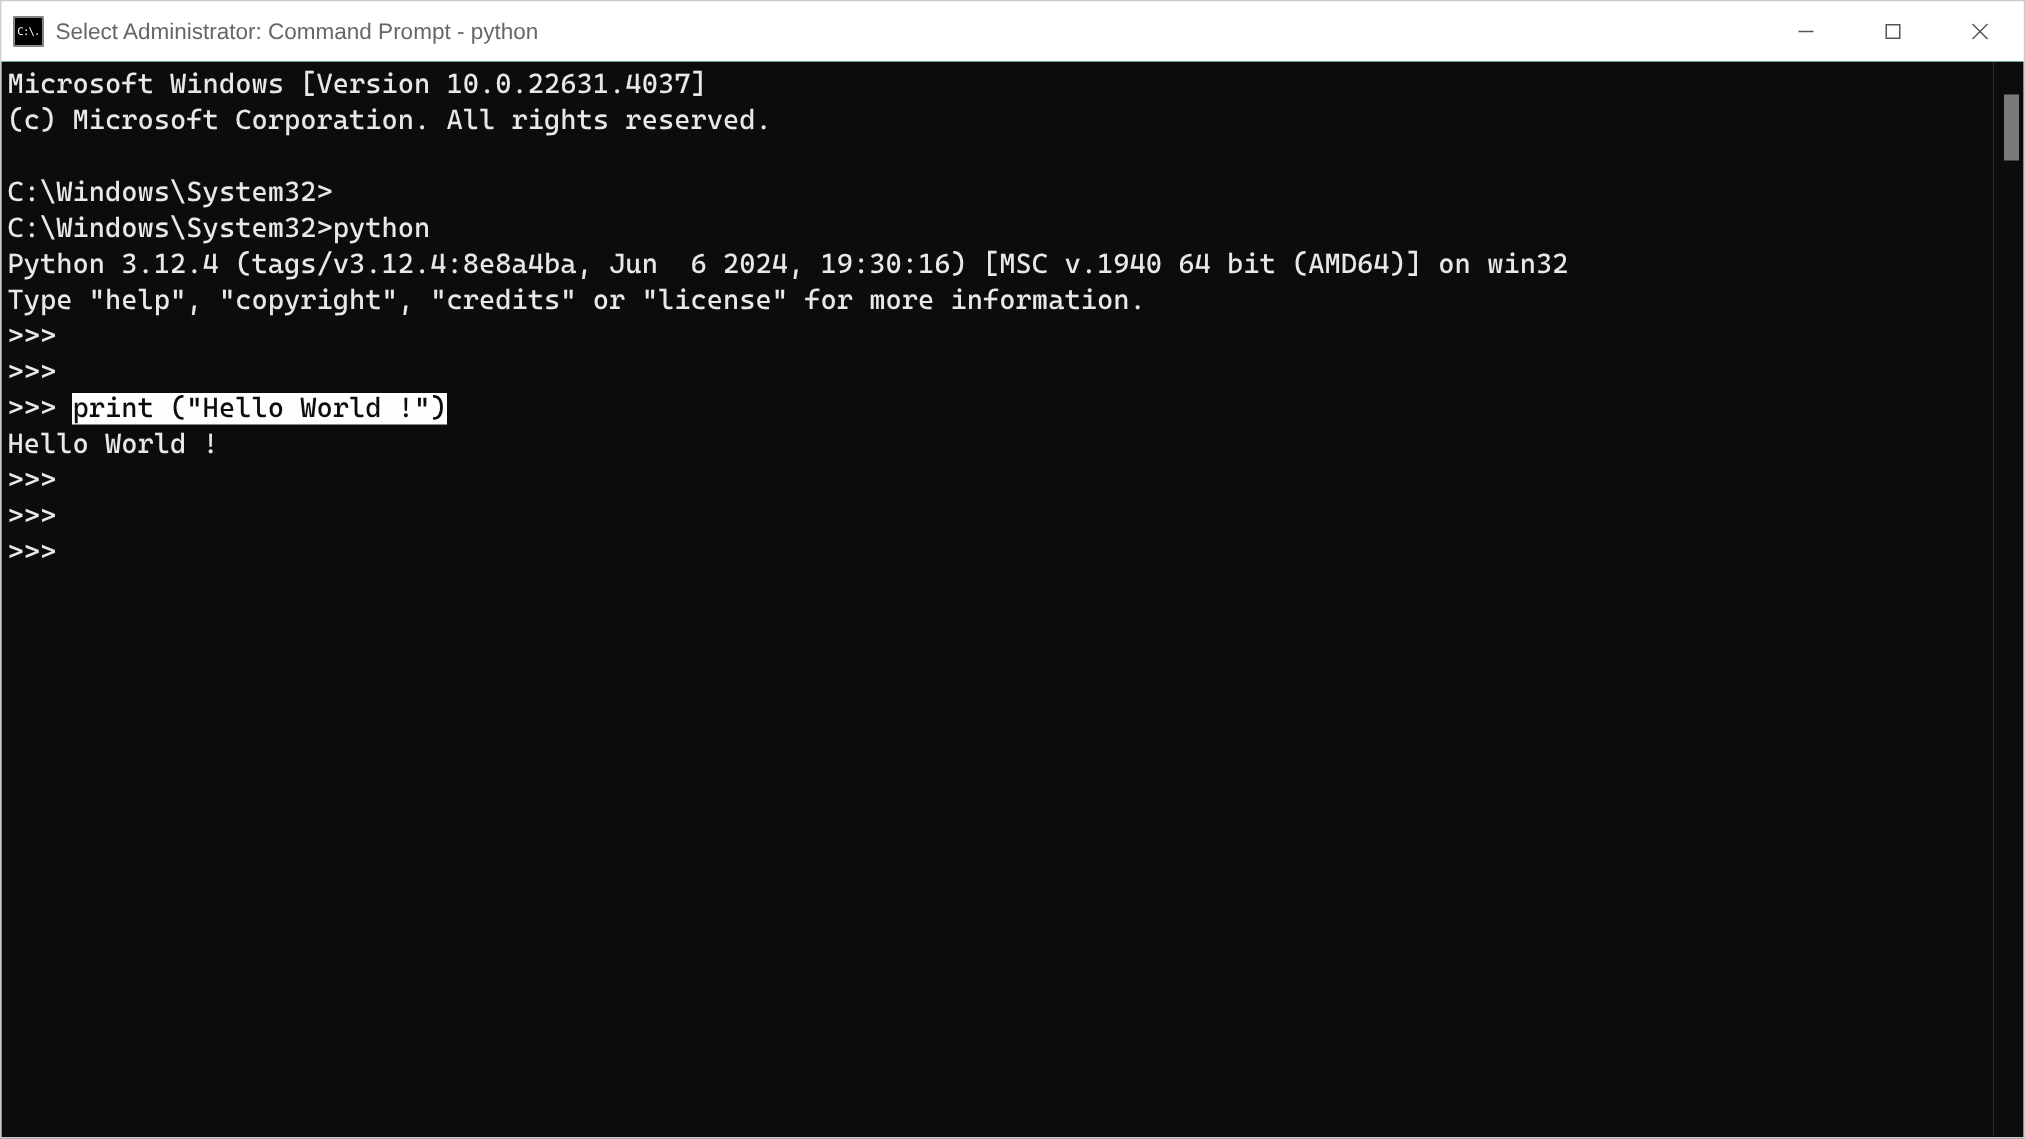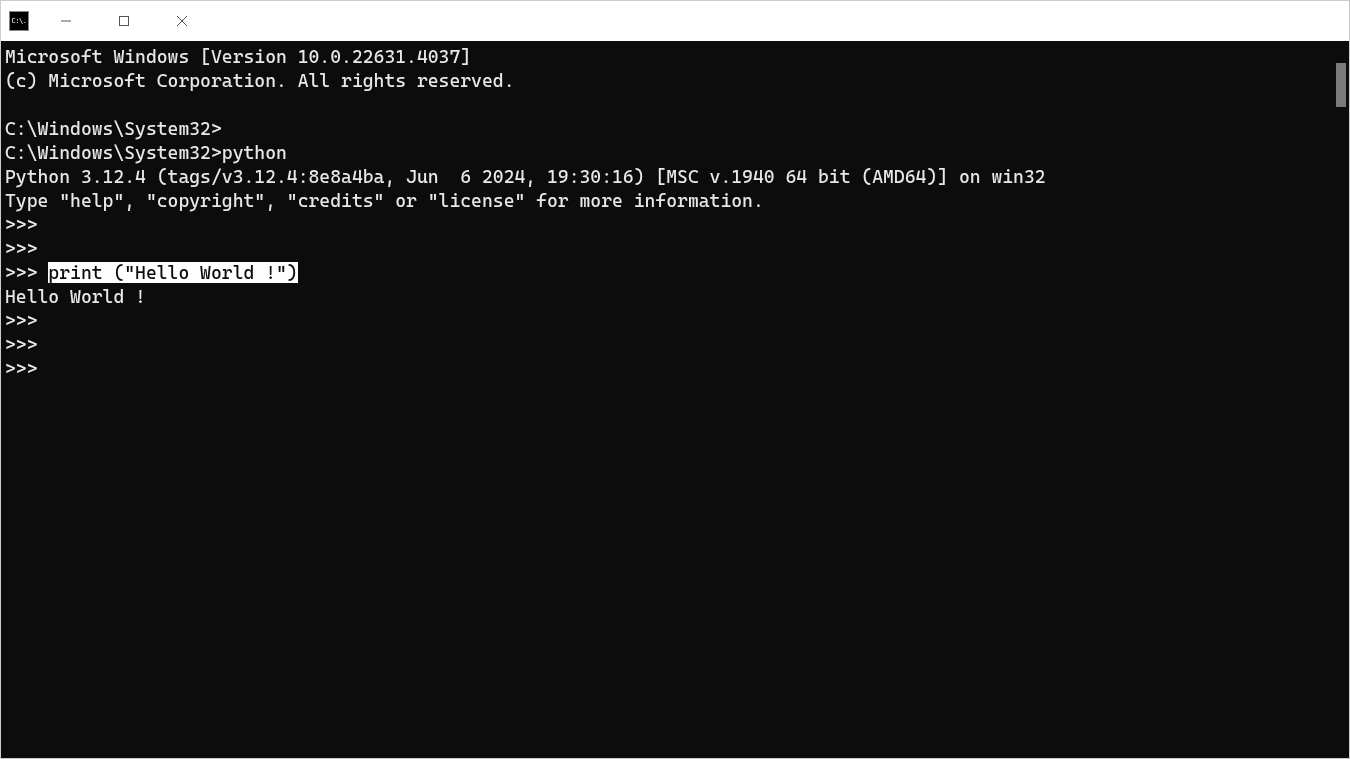--- a/index.html
+++ b/index.html
@@ -100,20 +100,21 @@
     }
   </style>
 </head>
 <body>
 
 <div class="window">
   <div class="titlebar">
     <div class="app-icon">
       <span class="app-icon-inner">C:\.</span>
     </div>
+    <div class="title-text">Select Administrator: Command Prompt - python</div>
     <div class="win-controls">
       <div class="win-btn">
         <svg viewBox="0 0 12 12">
             <line x1="1" y1="6" x2="11" y2="6" stroke="currentColor" stroke-width="1"></line>
           </svg>
       </div>
       <div class="win-btn">
         <svg viewBox="0 0 12 12">
             <rect x="1.5" y="1.5" width="9" height="9" fill="none" stroke="currentColor" stroke-width="1"></rect>
           </svg>

